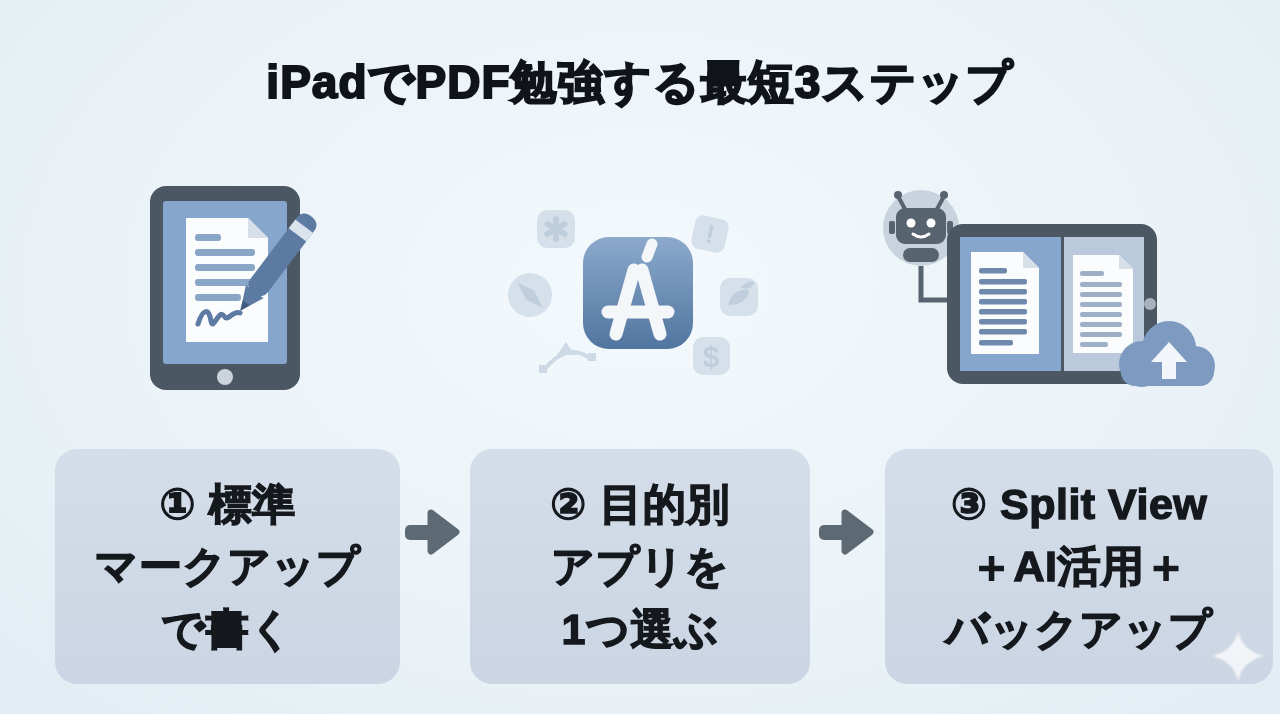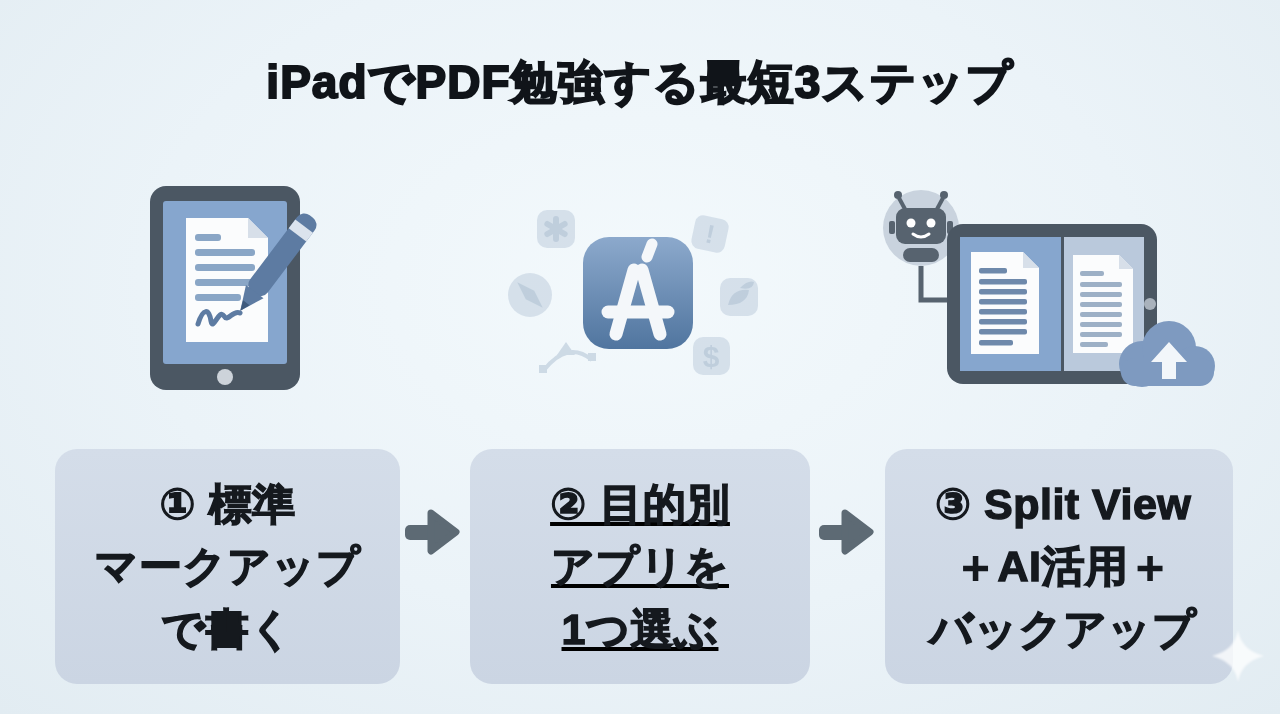--- a/index.html
+++ b/index.html
@@ -16,22 +16,22 @@
   .icon-slot{position:absolute;}
   #icon1{left:128px;top:182px;width:220px;height:215px;}
   #icon2{left:500px;top:192px;width:280px;height:215px;}
   #icon3{left:870px;top:178px;width:350px;height:230px;}
   .step-box{
     position:absolute;top:413px;height:235px;border-radius:22px;
     background:linear-gradient(180deg,#d4dde9 0%,#cbd5e3 100%);
     display:flex;align-items:center;justify-content:center;text-align:center;margin-top:36px;
   }
   #box1{left:55px;width:345px;}
-  #box2{left:470px;width:340px;text-decoration:underline;}
-  #box3{left:885px;width:340px;padding-left:8px;}
+  #box2{left:470px;width:340px;}
+  #box3{left:885px;width:388px;}
   .step-label{
     font-size:43px;font-weight:900;color:#15191e;line-height:1.45;
     white-space:pre-line;-webkit-text-stroke:1.4px #15191e;letter-spacing:.5px;
   }
   .arrow{position:absolute;top:505px;width:58px;height:54px;}
   #arrow1{left:404px;}
   #arrow2{left:818px;}
   .sparkle{position:absolute;left:1212px;top:630px;width:52px;height:52px;filter:blur(1px);}
 </style>
 </head>

